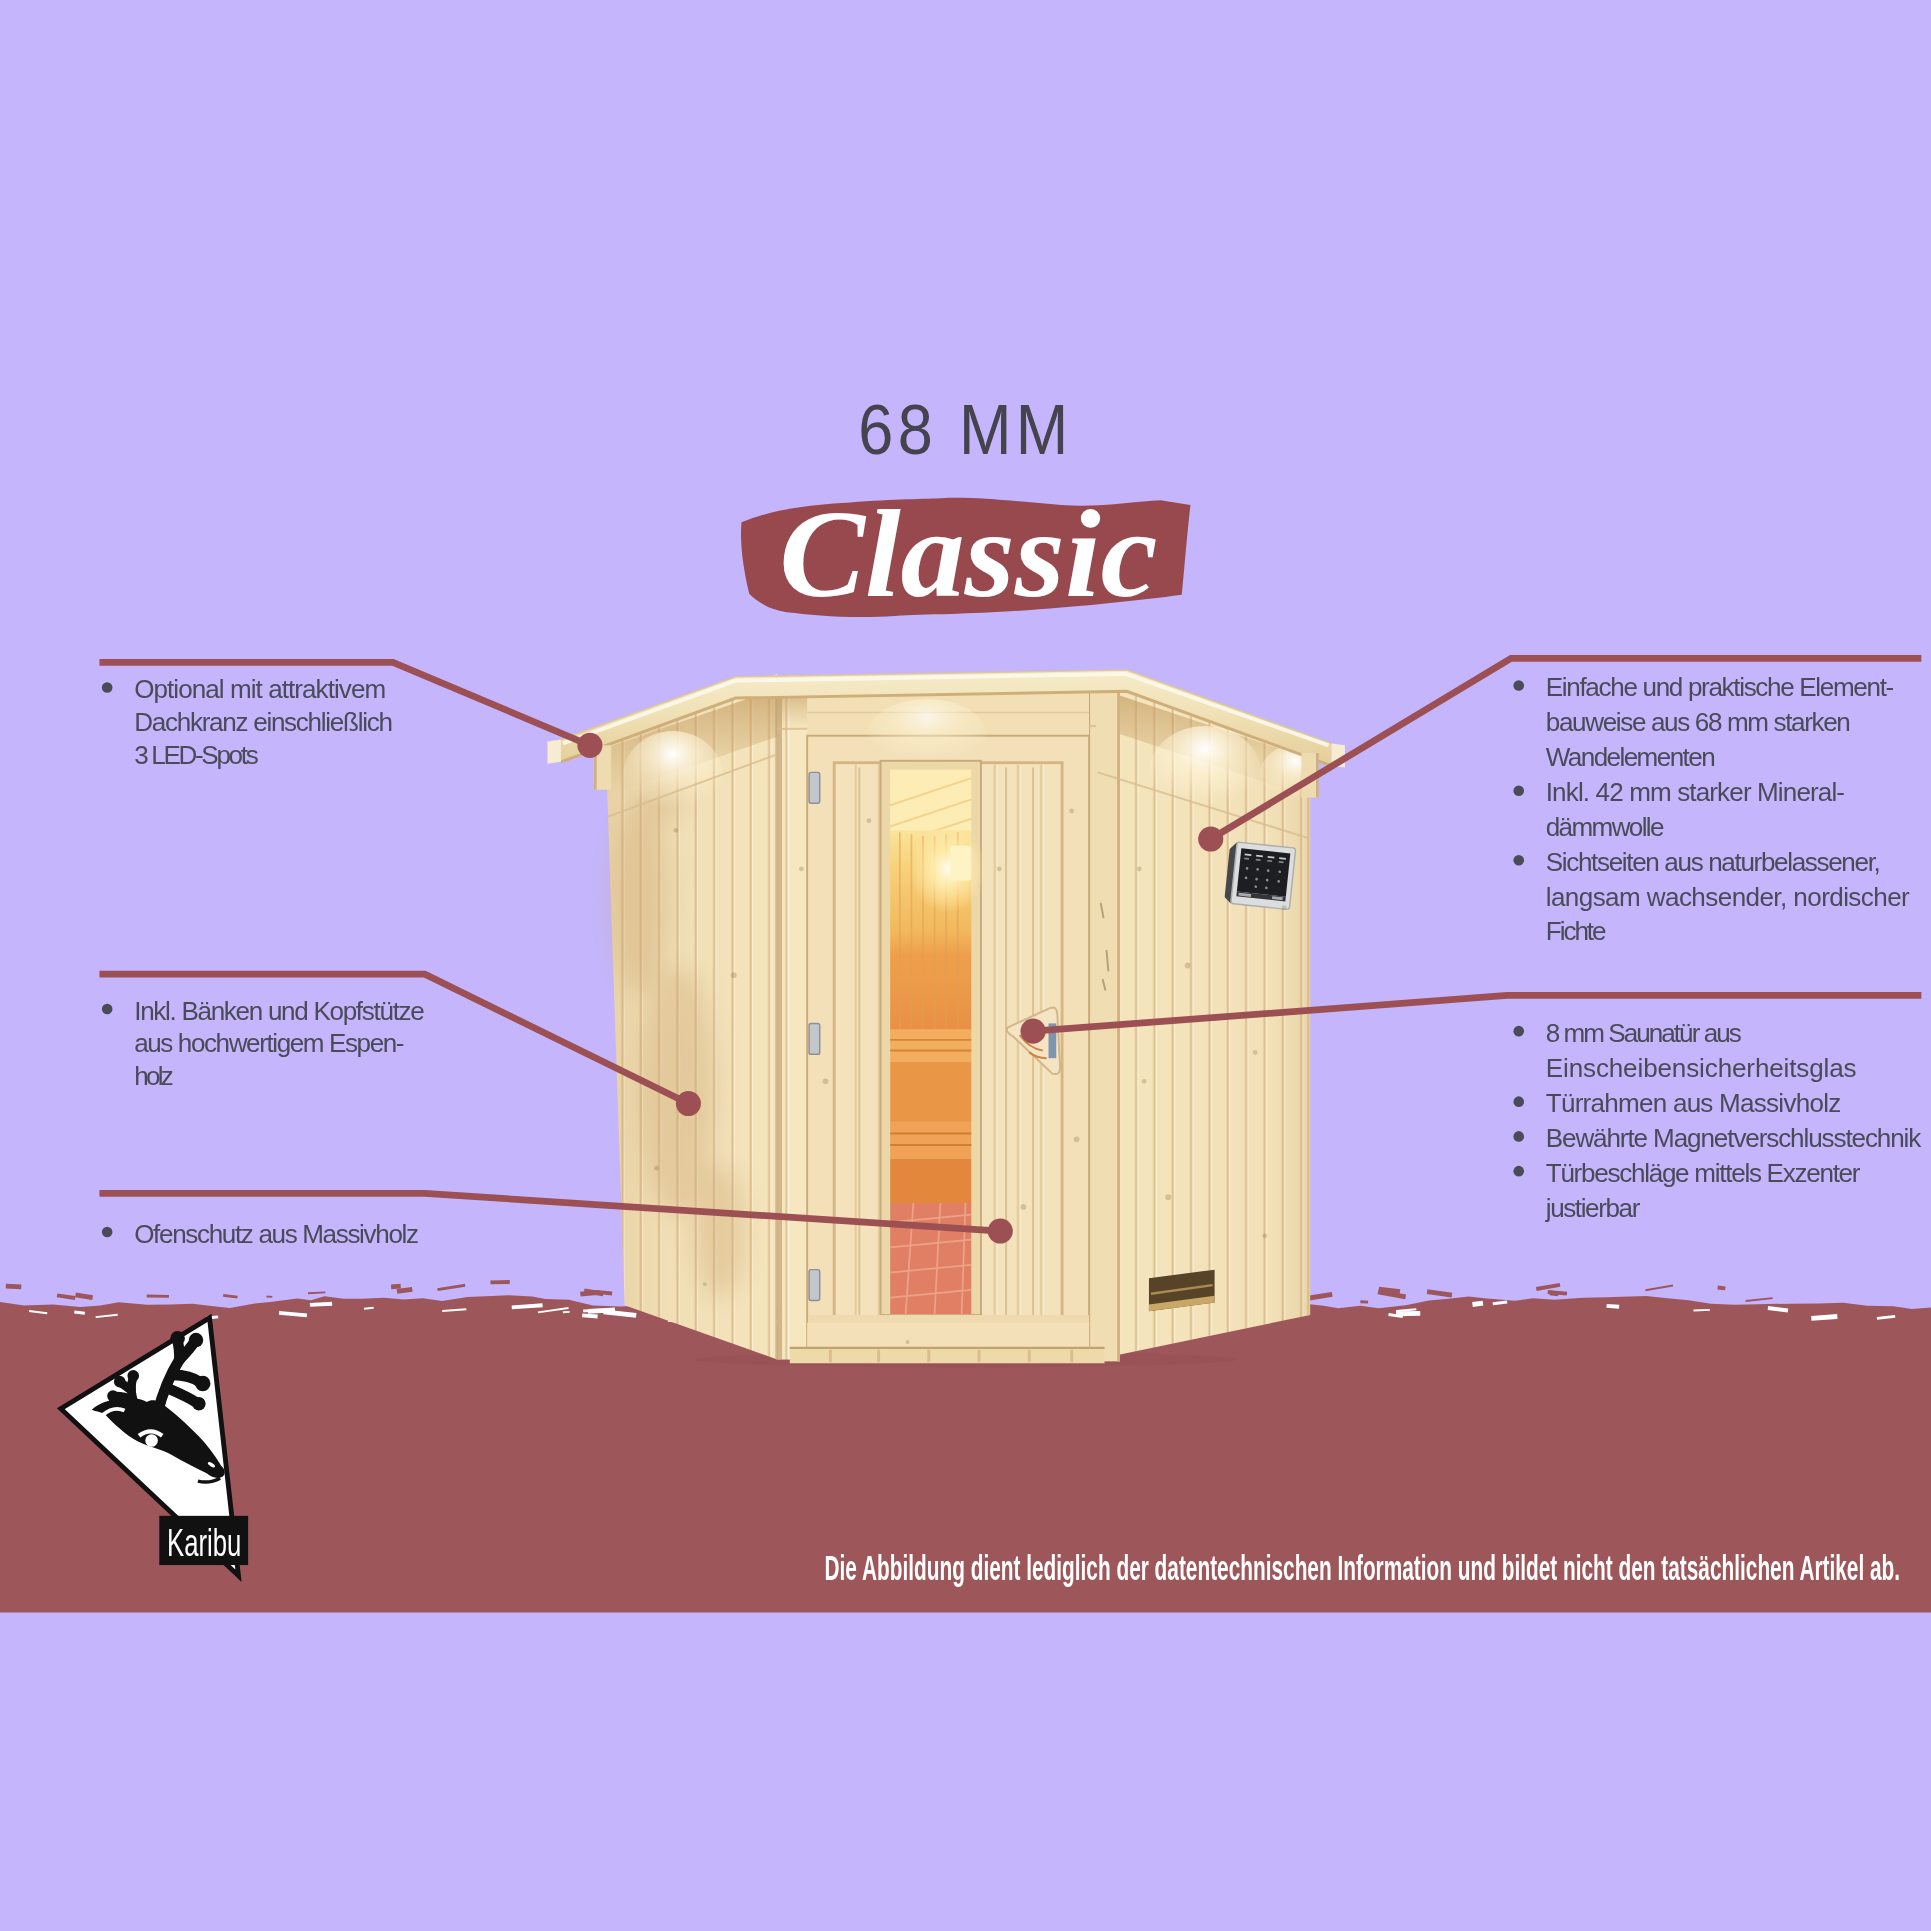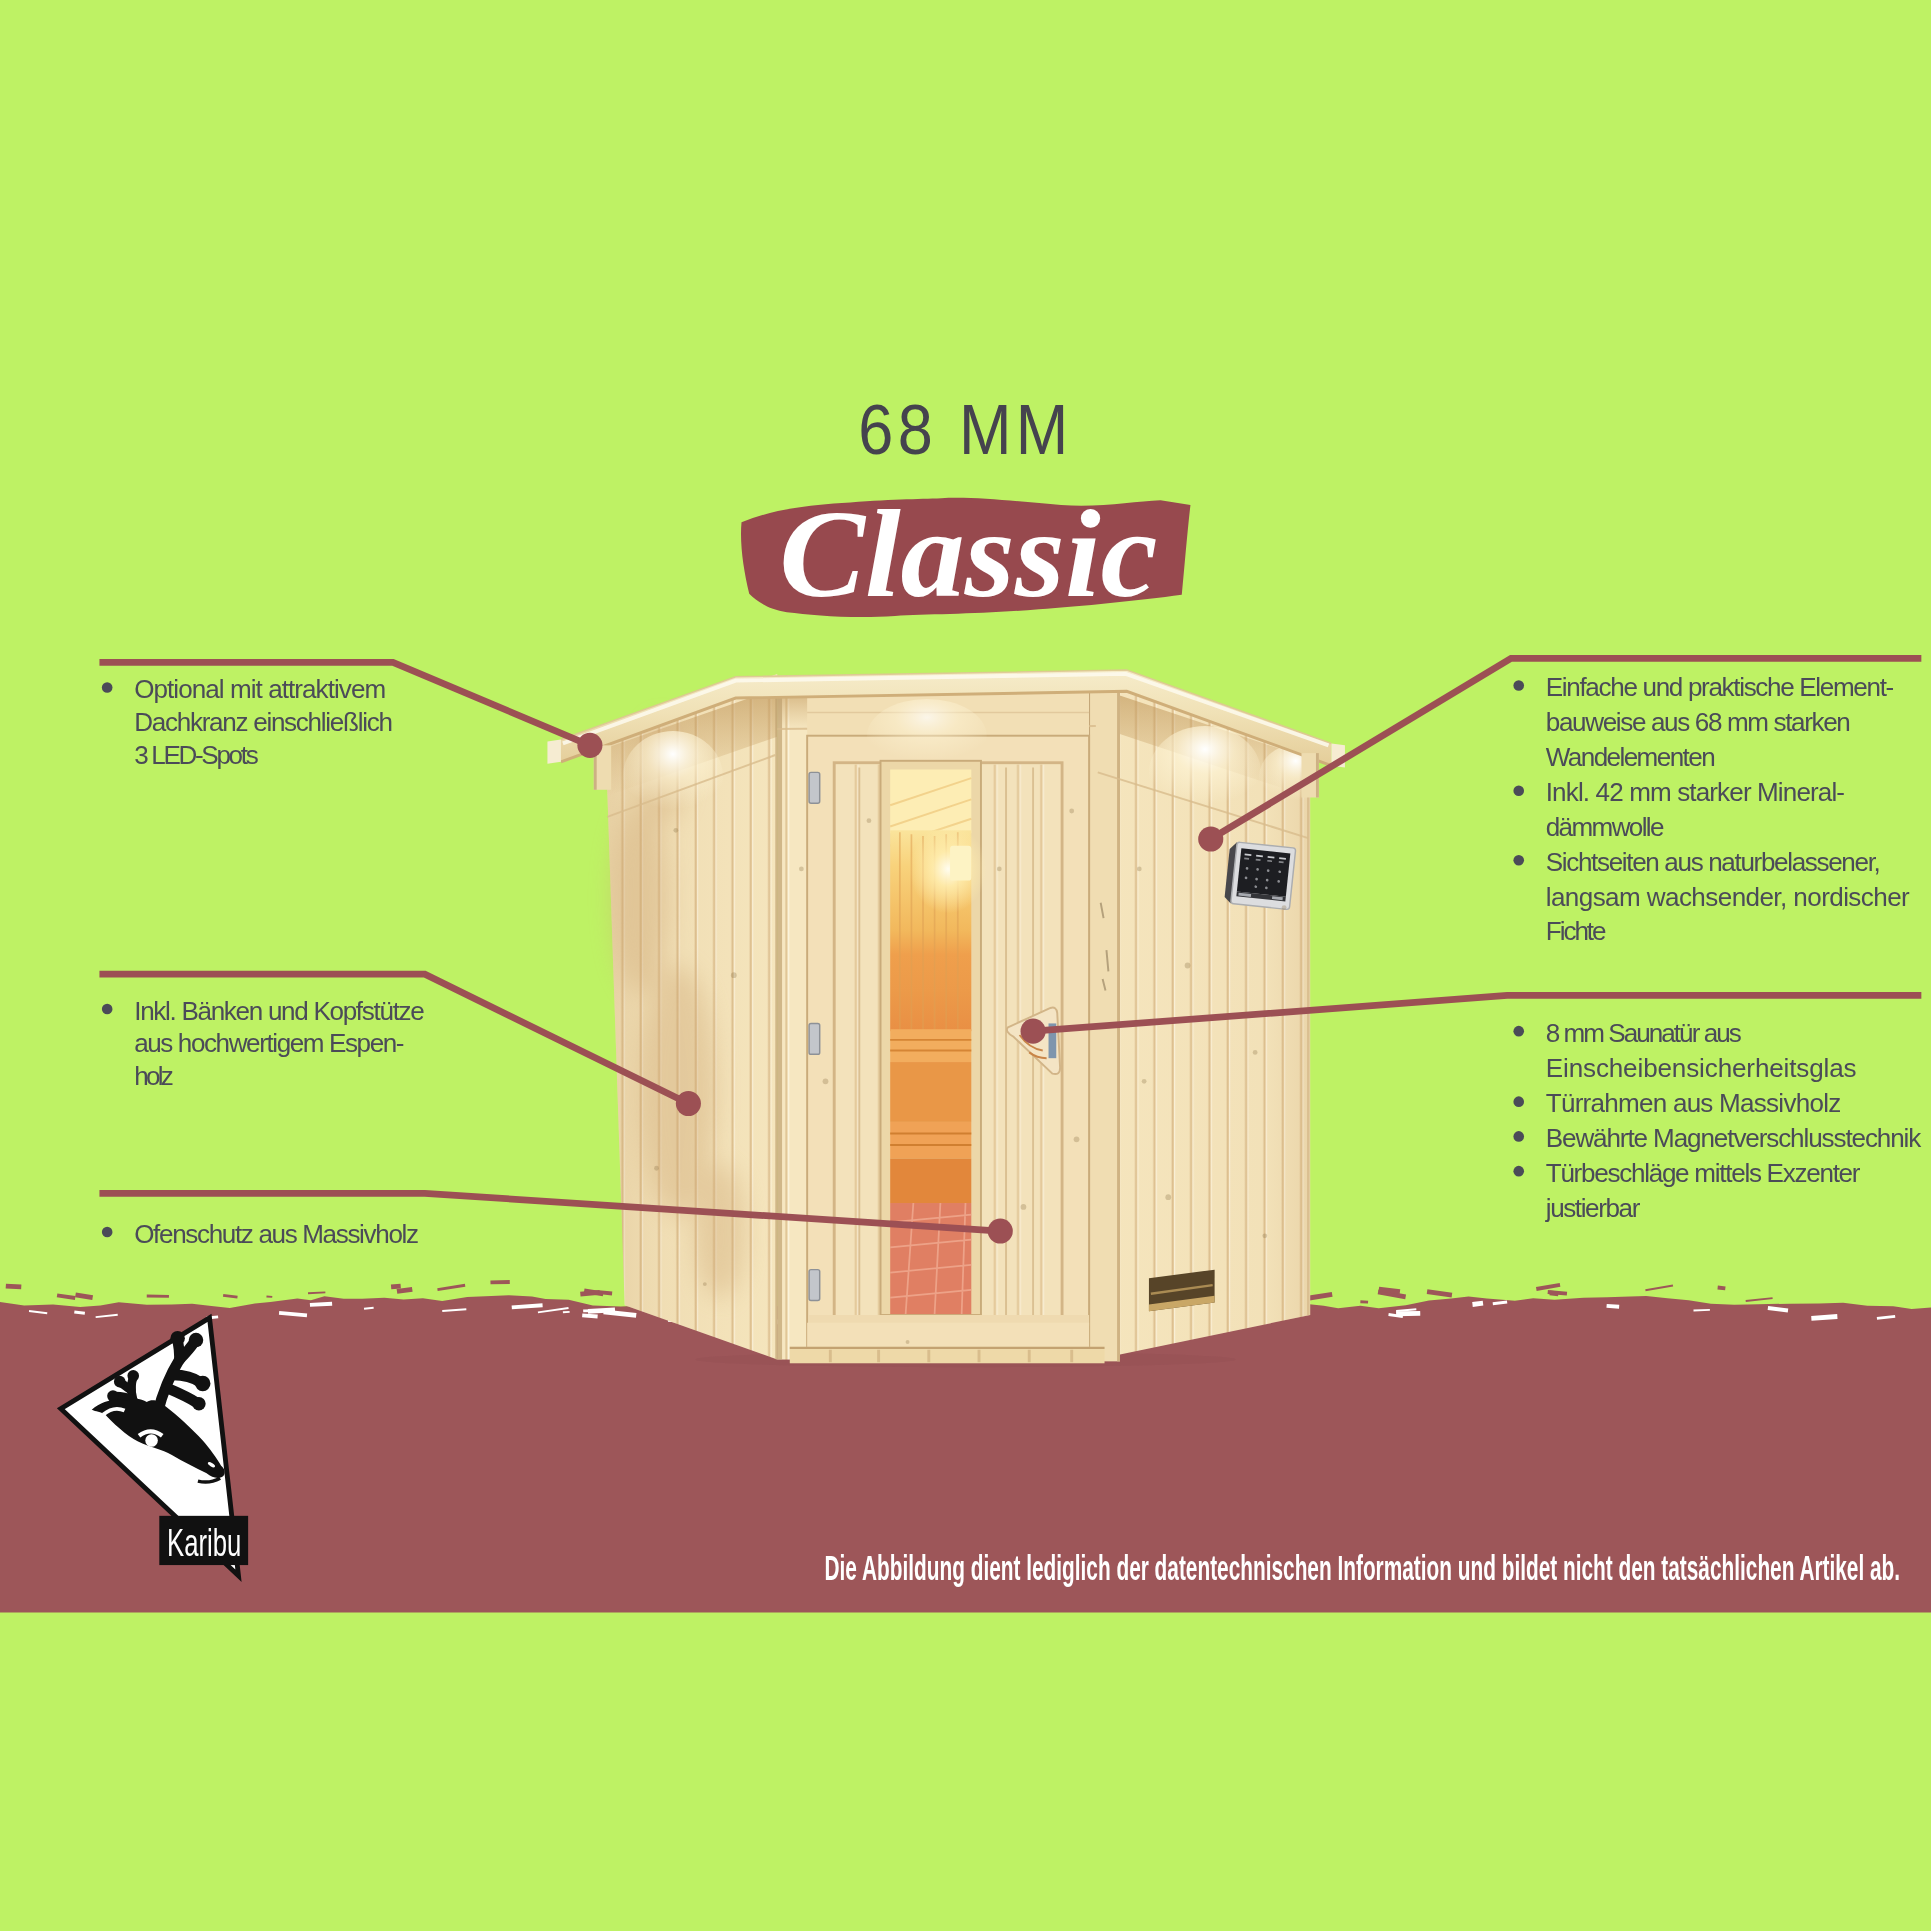--- a/index.html
+++ b/index.html
@@ -1,16 +1,16 @@
 <!DOCTYPE html>
 <html><head>
 <meta charset="utf-8">
 <style>
 html,body{margin:0;padding:0;background:#fff}
-.page{position:relative;width:1931px;height:1931px;background:#bef264;overflow:hidden;font-family:"Liberation Sans",sans-serif}
+.page{position:relative;width:1931px;height:1931px;background:#c4b5fd;overflow:hidden;font-family:"Liberation Sans",sans-serif}
 .page svg{position:absolute;top:0;left:0;display:block}
 </style>
 </head>
 <body>
 <div class="page">
 <svg width="1931" height="1931" viewBox="0 0 2000 2000">
 <defs>
 <pattern id="pk" width="19" height="60" patternUnits="userSpaceOnUse">
 <rect width="19" height="60" fill="#f5e5bd"></rect>
 <rect x="16.6" width="2" height="60" fill="#dcbe8e"></rect>

